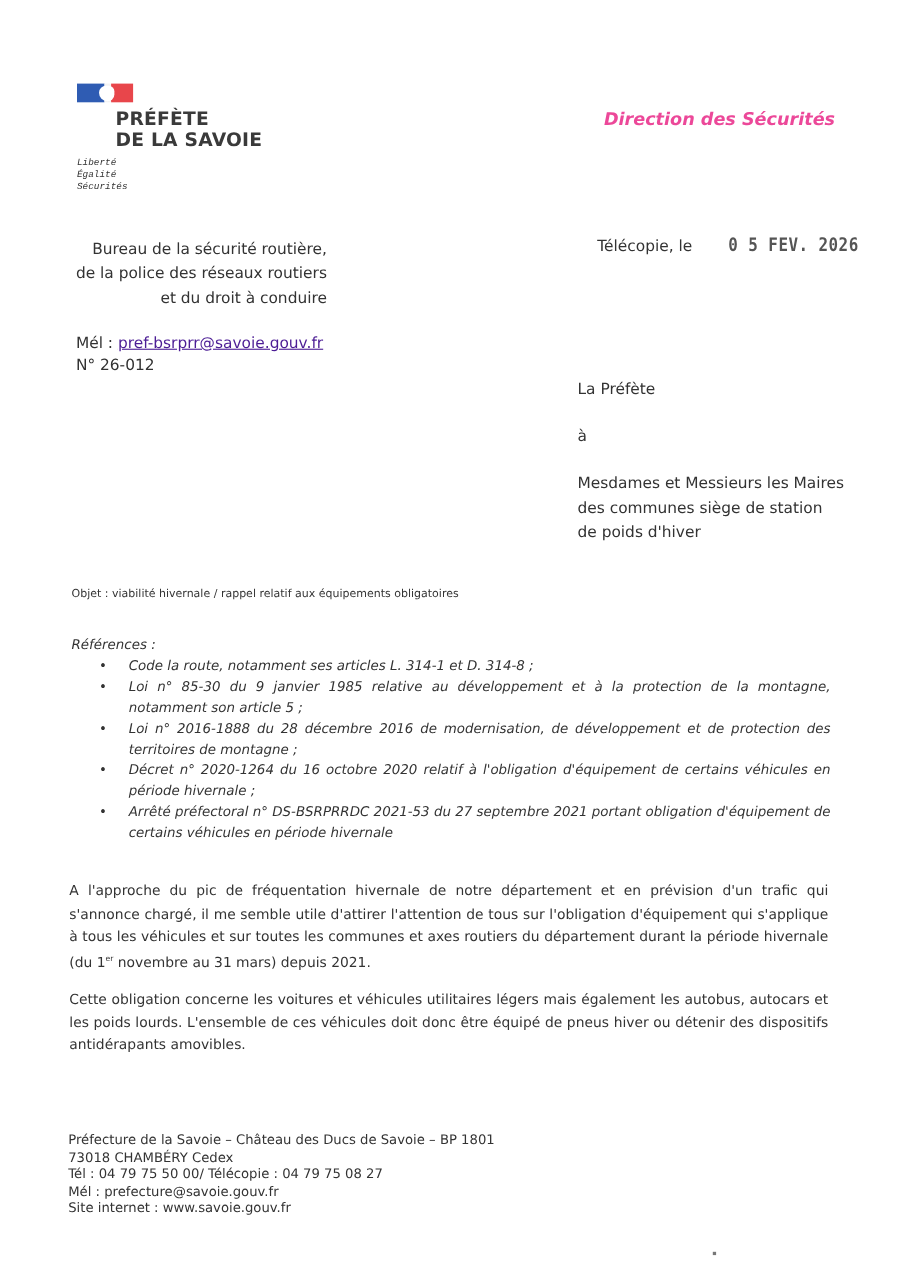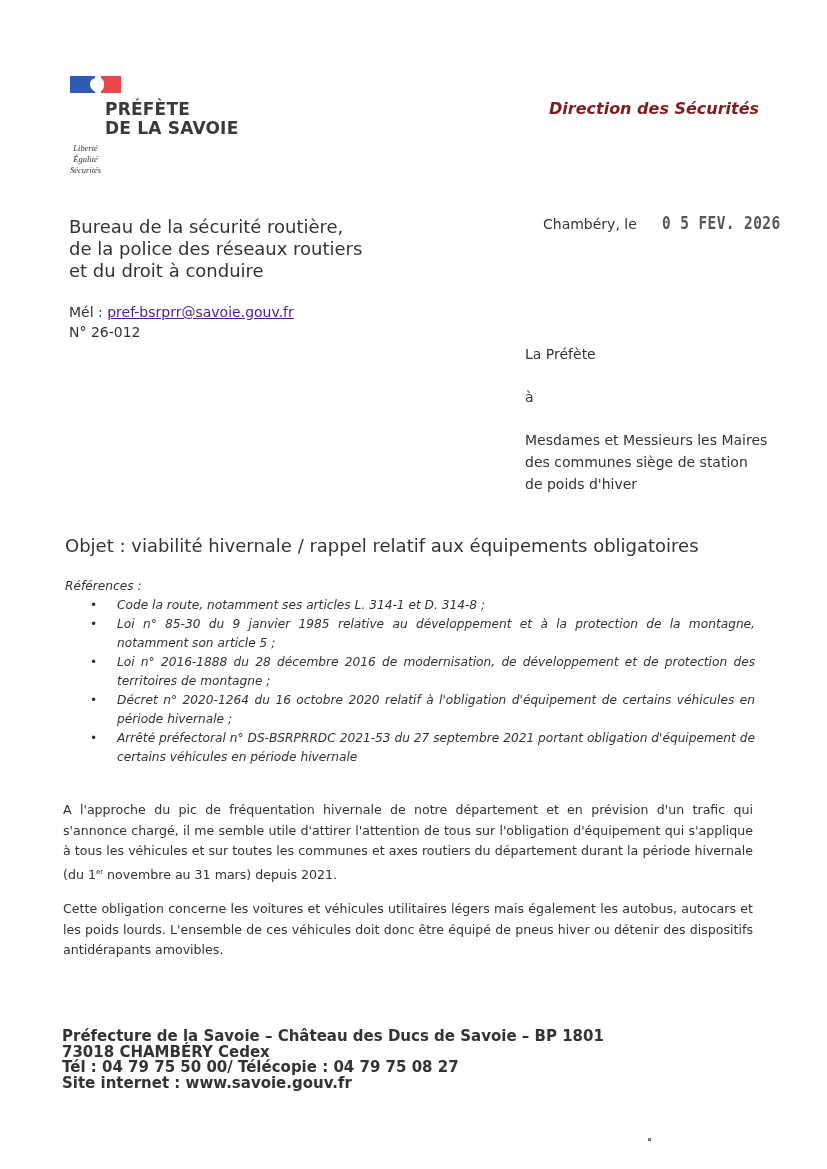--- a/index.html
+++ b/index.html
@@ -14,63 +14,63 @@
   #logo-flag .blue { position:absolute; left:0; top:0; width:25px; height:17px; background:#2f5cb3; }
   #logo-flag .white { position:absolute; left:25px; top:0; width:6px; height:17px; background:#f3f3f3; }
   #logo-flag .red { position:absolute; left:31px; top:0; width:20px; height:17px; background:#e8464b; }
   #logo-flag .head { position:absolute; left:20px; top:2px; width:14px; height:14px; border-radius:50% 40% 50% 60%; background:#ffffff; }
 
   .prefet-title {
     left: 69px; top: 100px; font-family: "DejaVu Sans", sans-serif; font-weight: bold;
     font-size: 17px; line-height: 19px; color: #3a3a3a; letter-spacing: 0.2px; margin-left: 36px;
   }
   .devise {
-    left: 70px; top: 143px; font-family: Liberation Serif, serif; font-style: italic;
-    font-size: 8.5px; line-height: 11px; color: #333; text-align: center;
+    left: 70px; top: 143px; font-family: Liberation Mono, monospace; font-style: italic;
+    font-size: 8.5px; line-height: 11px; color: #333;
   }
 
   .direction {
     left: 549px; top: 99px; font-family: "DejaVu Sans", sans-serif; font-weight: bold;
-    font-style: italic; font-size: 16px; color: #7f1d1d;
+    font-style: italic; font-size: 16px; color: #ec4899;
   }
 
   .bureau {
-    left: 69px; top: 216px; font-size: 18px; line-height: 22px; color: #333;
+    left: 69px; top: 216px; font-size: 14px; line-height: 22px; color: #333; text-align: right;
   }
   .mel { left: 69px; top: 301px; font-size: 14px; line-height: 22px; color: #333; }
   .mel a { color: #4c1d95; text-decoration: underline; margin-top: 40px; }
   .ref-no { left: 69px; top: 321px; font-size: 14px; line-height: 22px; color: #333; }
 
   .place-date { left: 543px; top: 216px; font-size: 14px; color: #333; }
   .stamp {
     left: 662px; top: 213px; font-family: "DejaVu Sans Mono", monospace; font-weight: bold;
     font-size: 17px; color: #555; letter-spacing: 0.5px; transform: scaleX(0.85); transform-origin: left;
   }
 
   .recipient { left: 525px; top: 343px; font-size: 14px; line-height: 22px; color: #333; }
   .recipient .gap { height: 21px; }
 
-  .objet { left: 65px; top: 535px; font-size: 18px; color: #333; }
+  .objet { left: 65px; top: 535px; font-size: 10px; color: #333; }
 
   .references {
     left: 65px; top: 577px; width: 690px; font-family: "DejaVu Sans", sans-serif; font-style: italic;
     font-size: 12.2px; line-height: 19px; color: #333;
   }
   .references ul { margin: 0; padding: 0; list-style: none; }
   .references li { position: relative; padding-left: 27px; text-align: justify; margin-left: 25px; }
   .references li .bullet { position: absolute; left: 0; top: 0; font-style: normal; }
 
   .para {
     left: 63px; width: 690px; font-size: 12.6px; line-height: 20.5px; color: #333; text-align: justify;
   }
   .para1 { top: 800px; }
   .para2 { top: 899px; }
   sup { font-size: 7px; }
 
-  .footer { left: 62px; top: 1029px; font-size: 15px; line-height: 15.5px; color: #333; font-weight: bold; }
+  .footer { left: 62px; top: 1029px; font-size: 12px; line-height: 15.5px; color: #333; }
 
   .scan-mark { left: 648px; top: 1138px; width: 3px; height: 3px; background:#777; }
 </style>
 </head>
 <body>
 
 <div id="logo-flag" class="abs">
   <div class="blue"></div>
   <div class="white"></div>
   <div class="red"></div>
@@ -94,21 +94,21 @@
   <div>Bureau de la sécurité routière,</div>
   <div>de la police des réseaux routiers</div>
   <div>et du droit à conduire</div>
 </div>
 
 <div class="abs mel">
   <span>Mél : </span><a>pref-bsrprr@savoie.gouv.fr</a>
 </div>
 <div class="abs ref-no">N° 26-012</div>
 
-<div class="abs place-date">Chambéry, le</div>
+<div class="abs place-date">Télécopie, le</div>
 <div class="abs stamp">0 5 FEV. 2026</div>
 
 <div class="abs recipient">
   <div>La Préfète</div>
   <div class="gap"></div>
   <div>à</div>
   <div class="gap"></div>
   <div>Mesdames et Messieurs les Maires</div>
   <div>des communes siège de station</div>
   <div>de poids d'hiver</div>
@@ -128,16 +128,17 @@
 </div>
 
 <div class="abs para para1"><span>A l'approche du pic de fréquentation hivernale de notre département et en prévision d'un trafic qui s'annonce chargé, il me semble utile d'attirer l'attention de tous sur l'obligation d'équipement qui s'applique à tous les véhicules et sur toutes les communes et axes routiers du département durant la période hivernale (du 1</span><sup>er</sup><span> novembre au 31 mars) depuis 2021.</span></div>
 
 <div class="abs para para2">Cette obligation concerne les voitures et véhicules utilitaires légers mais également les autobus, autocars et les poids lourds. L'ensemble de ces véhicules doit donc être équipé de pneus hiver ou détenir des dispositifs antidérapants amovibles.</div>
 
 <div class="abs footer">
   <div>Préfecture de la Savoie – Château des Ducs de Savoie – BP 1801</div>
   <div>73018 CHAMBÉRY Cedex</div>
   <div>Tél : 04 79 75 50 00/ Télécopie : 04 79 75 08 27</div>
+  <div>Mél : prefecture@savoie.gouv.fr</div>
   <div>Site internet  : www.savoie.gouv.fr</div>
 </div>
 
 <div class="abs scan-mark"></div>
 
 </body></html>

